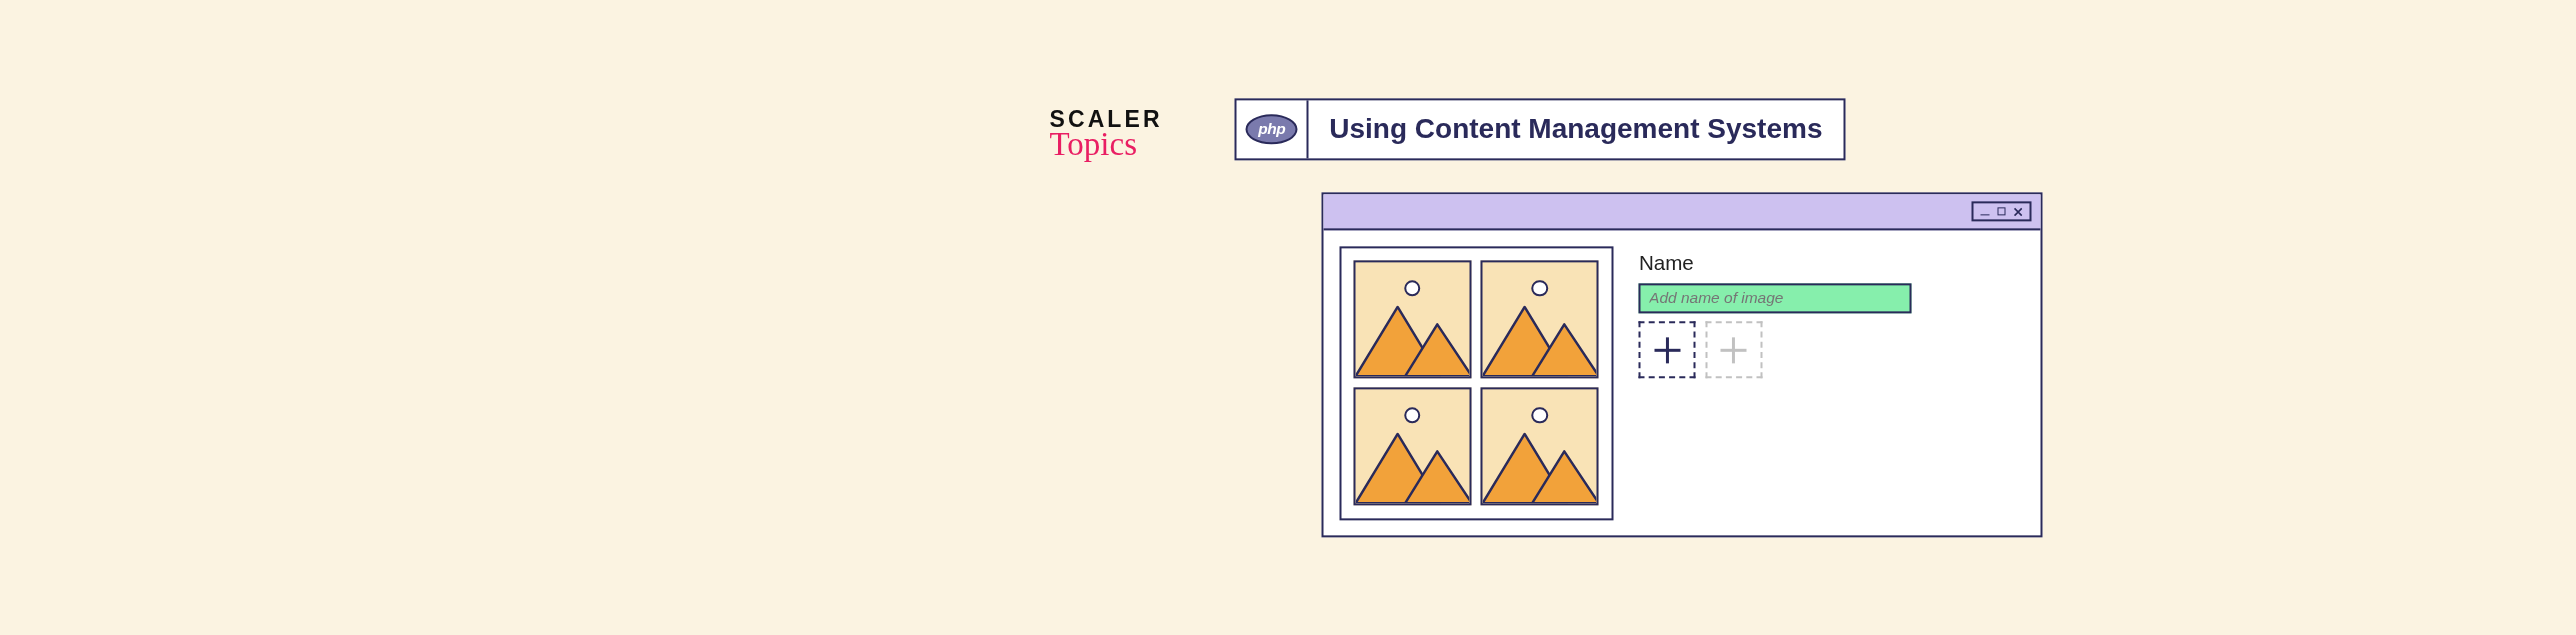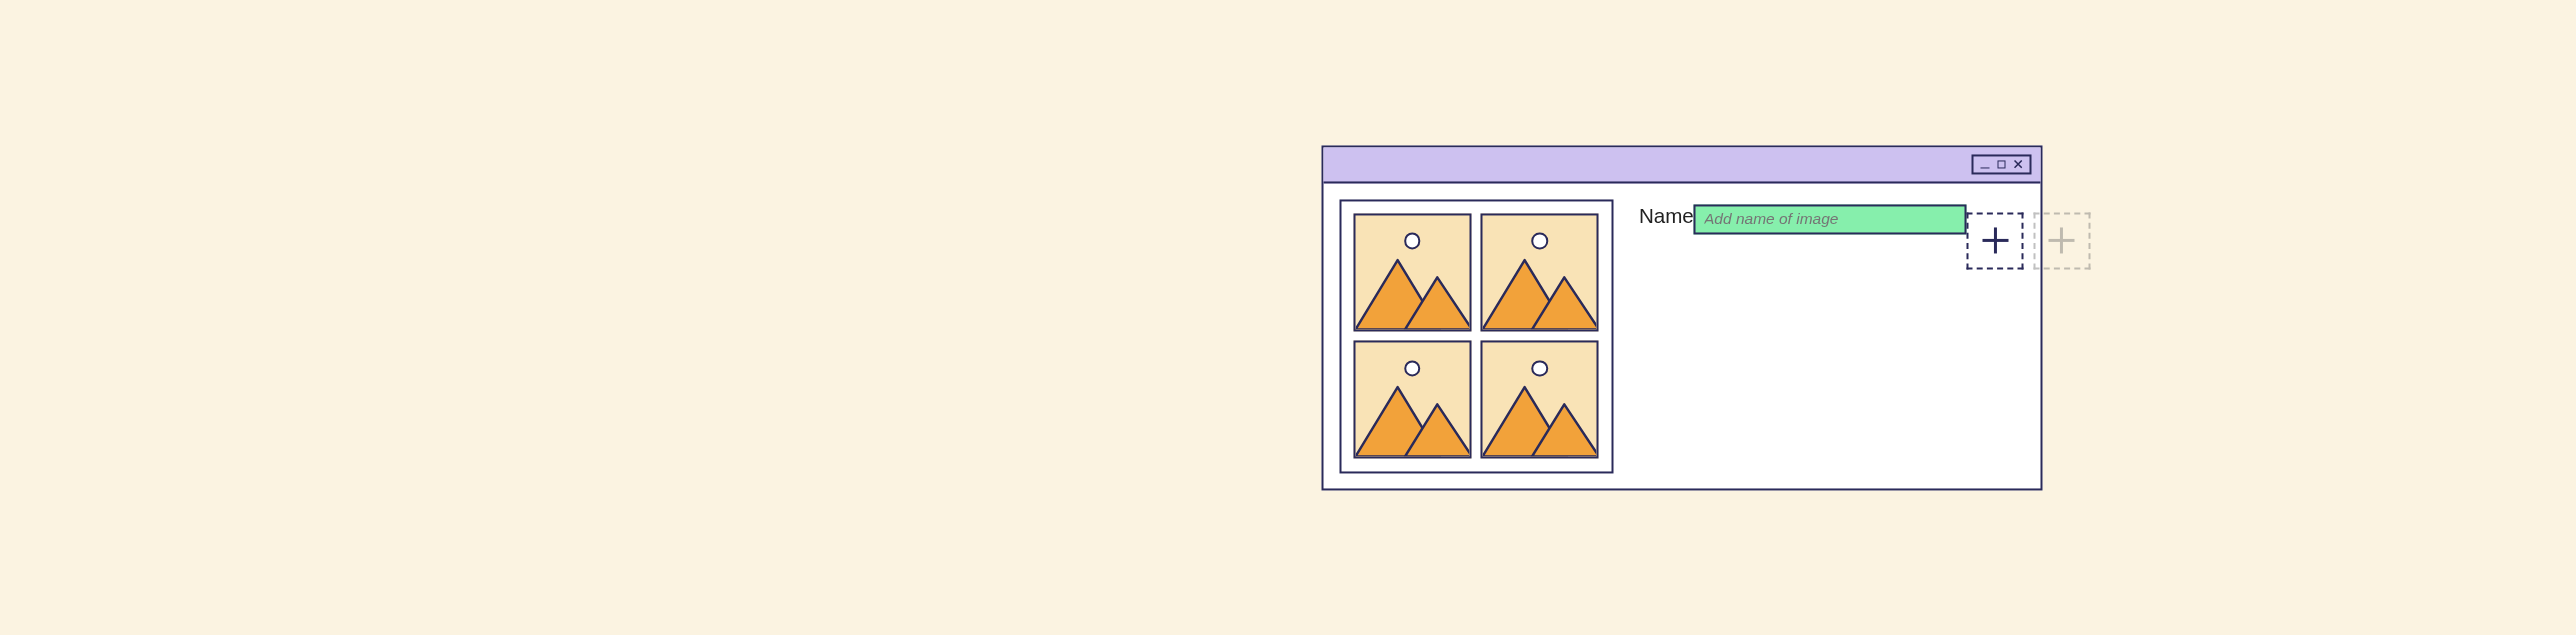--- a/index.html
+++ b/index.html
@@ -145,21 +145,21 @@
     transform: translateX(-50%);
   }
   .thumb svg {
     position: absolute;
     inset: 0;
   }
   .form-area {
     flex: 1;
     padding: 5.2px 10.3px 0 10.3px;
     display: flex;
-    flex-direction: row;
+    flex-direction: column;
   }
   .field-label {
     font-size: 20.6px;
     color: #222;
     margin-bottom: 8.2px;
   }
   .name-input {
     border: 2.1px solid #2a2a5a;
     height: 30px;
     width: 273px;
@@ -204,20 +204,33 @@
     font-size: 17.5px;
     font-weight: 700;
     padding: 7.2px 12.4px;
     cursor: pointer;
   }
 </style>
 </head>
 <body>
 
 <div class="canvas">
+  <div class="top-row">
+    <div class="logo">
+      <span class="logo-scaler">SCALER</span>
+      <span class="logo-topics">Topics</span>
+    </div>
+
+    <div class="title-bar">
+      <div class="php-badge-cell">
+        <div class="php-ellipse">php</div>
+      </div>
+      <div class="title-text">Using Content Management Systems</div>
+    </div>
+  </div>
 
   <div class="window">
     <div class="window-title">
       <div class="win-controls">
         <div class="win-btn win-min">
             <div class="bar"></div>
           </div>
         <div class="win-btn win-sq">
             <div class="sq"></div>
           </div>

